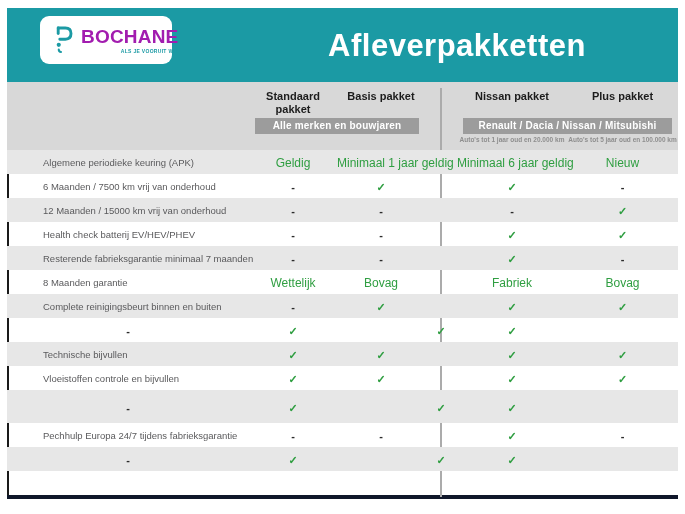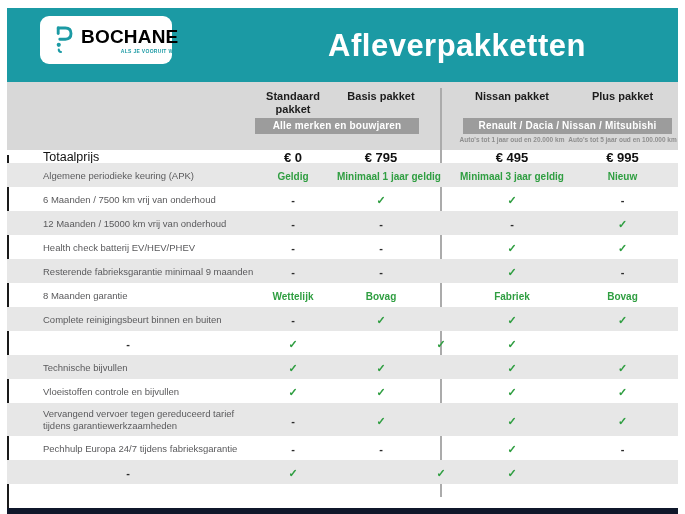--- a/index.html
+++ b/index.html
@@ -9,53 +9,53 @@
     --teal:#1b9aa4;--green:#2f9e41;--band-gray:#9c9c9c;--header-gray:#d8d8d8;
     --row-gray:#e7e7e7;--dark-text:#1c1c1c;--label-text:#5a5a5c;
     --divider-gray:#ababab;--line-black:#1a1a1a;
   }
   
   .topbar{position:absolute;left:7px;top:8px;width:671px;height:74px;background:var(--teal);}
   .logo-card{position:absolute;left:33px;top:8px;width:132px;height:48px;background:#fff;
     border-radius:9px;display:flex;align-items:center;padding-left:11px;box-sizing:border-box;gap:6px;}
   .logo-icon{flex:0 0 auto;}
   .logo-textcol{display:flex;flex-direction:column;}
-  .brand-name{font-size:19px;font-weight:700;color:#000000;letter-spacing:0.2px;line-height:20px;}
+  .brand-name{font-size:19px;font-weight:700;color:#a21caf;letter-spacing:0.2px;line-height:20px;}
   .brand-tagline{font-size:5px;font-weight:700;color:var(--teal);text-align:right;letter-spacing:0.3px;margin-top:1px;}
   .title{position:absolute;left:230px;top:20px;width:440px;margin:0;text-align:center;
     font-size:31px;font-weight:700;color:#fff;letter-spacing:0.5px;}
   
   .hgrid,.brow{display:grid;grid-template-columns:242px 88px 88px 32px 110px 111px;}
   
   .table-head{position:absolute;left:7px;top:82px;width:671px;height:68px;background:var(--header-gray);}
   .colnames{padding-top:8px;height:13px;}
   .colname{font-size:11px;font-weight:700;color:var(--dark-text);text-align:center;line-height:13px;}
   .bandsrow{margin-top:15px;height:16px;}
   .bandwrap{padding:0 6px;}
   .band{background:var(--band-gray);color:#fff;font-size:10px;font-weight:700;text-align:center;
     line-height:16px;height:16px;letter-spacing:0.2px;}
   .subnotes{height:10px;margin-top:1px;}
   .subnote{font-size:6.5px;font-weight:700;color:#8e8e8e;text-align:center;line-height:10px;}
   .totalrow{height:20px;margin-top:2px;align-items:center;}
   .total-lbl{font-size:12.5px;font-weight:400;color:#111;padding-left:36px;}
   .price{font-size:13px;font-weight:700;color:#111;text-align:center;}
   
   .table-body{position:absolute;left:7px;top:150px;width:671px;height:345px;
-    border-bottom:6px solid #0f172a;padding-top:13px;box-sizing:content-box;}
+    border-bottom:4px solid #0f172a;box-sizing:content-box;}
   .table-body::before{content:'';position:absolute;left:0;top:5px;bottom:0;width:2px;
     background:var(--line-black);z-index:0;}
   .brow{height:24px;align-items:center;position:relative;z-index:1;}
   .brow.shaded{background:var(--row-gray);}
   .brow.tall{height:33px;}
   .lbl{font-size:9.5px;color:var(--label-text);padding-left:36px;white-space:nowrap;}
   .tall .lbl{white-space:normal;line-height:1.25;}
   .val{text-align:center;}
   .ck{color:var(--green);font-weight:700;font-size:11px;}
   .dh{color:#2b2b2b;font-weight:700;font-size:11px;}
-  .gtxt{color:var(--green);font-weight:700;font-size:10px;white-space:nowrap;}
+  .gtxt{color:var(--green);font-weight:400;font-size:12px;white-space:nowrap;}
   
   .divider-v{position:absolute;left:440px;top:88px;width:1.5px;height:409px;background:var(--divider-gray);}
 </style>
 </head>
 <body style="--teal: #1b9aa4; --green: #2f9e41; --band-gray: #9c9c9c; --header-gray: #d8d8d8; --row-gray: #e7e7e7; --dark-text: #1c1c1c; --label-text: #5a5a5c; --divider-gray: #ababab; --line-black: #1a1a1a;">
 
 <div>
 
   <header class="topbar">
     <div class="logo-card">
@@ -108,21 +108,21 @@
       <div class="price">€ 995</div>
     </div>
   </section>
 
   <section class="table-body" id="rows-container">
       <div class="brow shaded">
         <div class="lbl">Algemene periodieke keuring (APK)</div>
         <div class="val"><span class="gtxt">Geldig</span></div>
         <div class="val"><span class="gtxt">Minimaal 1 jaar geldig</span></div>
         <div></div>
-        <div class="val"><span class="gtxt">Minimaal 3 jaar geldig</span></div>
+        <div class="val"><span class="gtxt">Minimaal 6 jaar geldig</span></div>
         <div class="val"><span class="gtxt">Nieuw</span></div>
       </div>
       <div class="brow">
         <div class="lbl">6 Maanden / 7500 km vrij van onderhoud</div>
         <div class="val"><span class="dh">-</span></div>
         <div class="val"><span class="ck">✓</span></div>
         <div></div>
         <div class="val"><span class="ck">✓</span></div>
         <div class="val"><span class="dh">-</span></div>
       </div>
@@ -136,21 +136,21 @@
       </div>
       <div class="brow">
         <div class="lbl">Health check batterij EV/HEV/PHEV</div>
         <div class="val"><span class="dh">-</span></div>
         <div class="val"><span class="dh">-</span></div>
         <div></div>
         <div class="val"><span class="ck">✓</span></div>
         <div class="val"><span class="ck">✓</span></div>
       </div>
       <div class="brow shaded">
-        <div class="lbl">Resterende fabrieksgarantie minimaal 9 maanden</div>
+        <div class="lbl">Resterende fabrieksgarantie minimaal 7 maanden</div>
         <div class="val"><span class="dh">-</span></div>
         <div class="val"><span class="dh">-</span></div>
         <div></div>
         <div class="val"><span class="ck">✓</span></div>
         <div class="val"><span class="dh">-</span></div>
       </div>
       <div class="brow">
         <div class="lbl">8 Maanden  garantie</div>
         <div class="val"><span class="gtxt">Wettelijk</span></div>
         <div class="val"><span class="gtxt">Bovag</span></div>
@@ -183,21 +183,20 @@
       </div>
       <div class="brow">
         <div class="lbl">Vloeistoffen controle en bijvullen</div>
         <div class="val"><span class="ck">✓</span></div>
         <div class="val"><span class="ck">✓</span></div>
         <div></div>
         <div class="val"><span class="ck">✓</span></div>
         <div class="val"><span class="ck">✓</span></div>
       </div>
       <div class="brow shaded tall">
-        <div class="lbl">Vervangend vervoer tegen gereduceerd tarief tijdens garantiewerkzaamheden</div>
         <div class="val"><span class="dh">-</span></div>
         <div class="val"><span class="ck">✓</span></div>
         <div></div>
         <div class="val"><span class="ck">✓</span></div>
         <div class="val"><span class="ck">✓</span></div>
       </div>
       <div class="brow">
         <div class="lbl">Pechhulp Europa 24/7 tijdens fabrieksgarantie</div>
         <div class="val"><span class="dh">-</span></div>
         <div class="val"><span class="dh">-</span></div>

